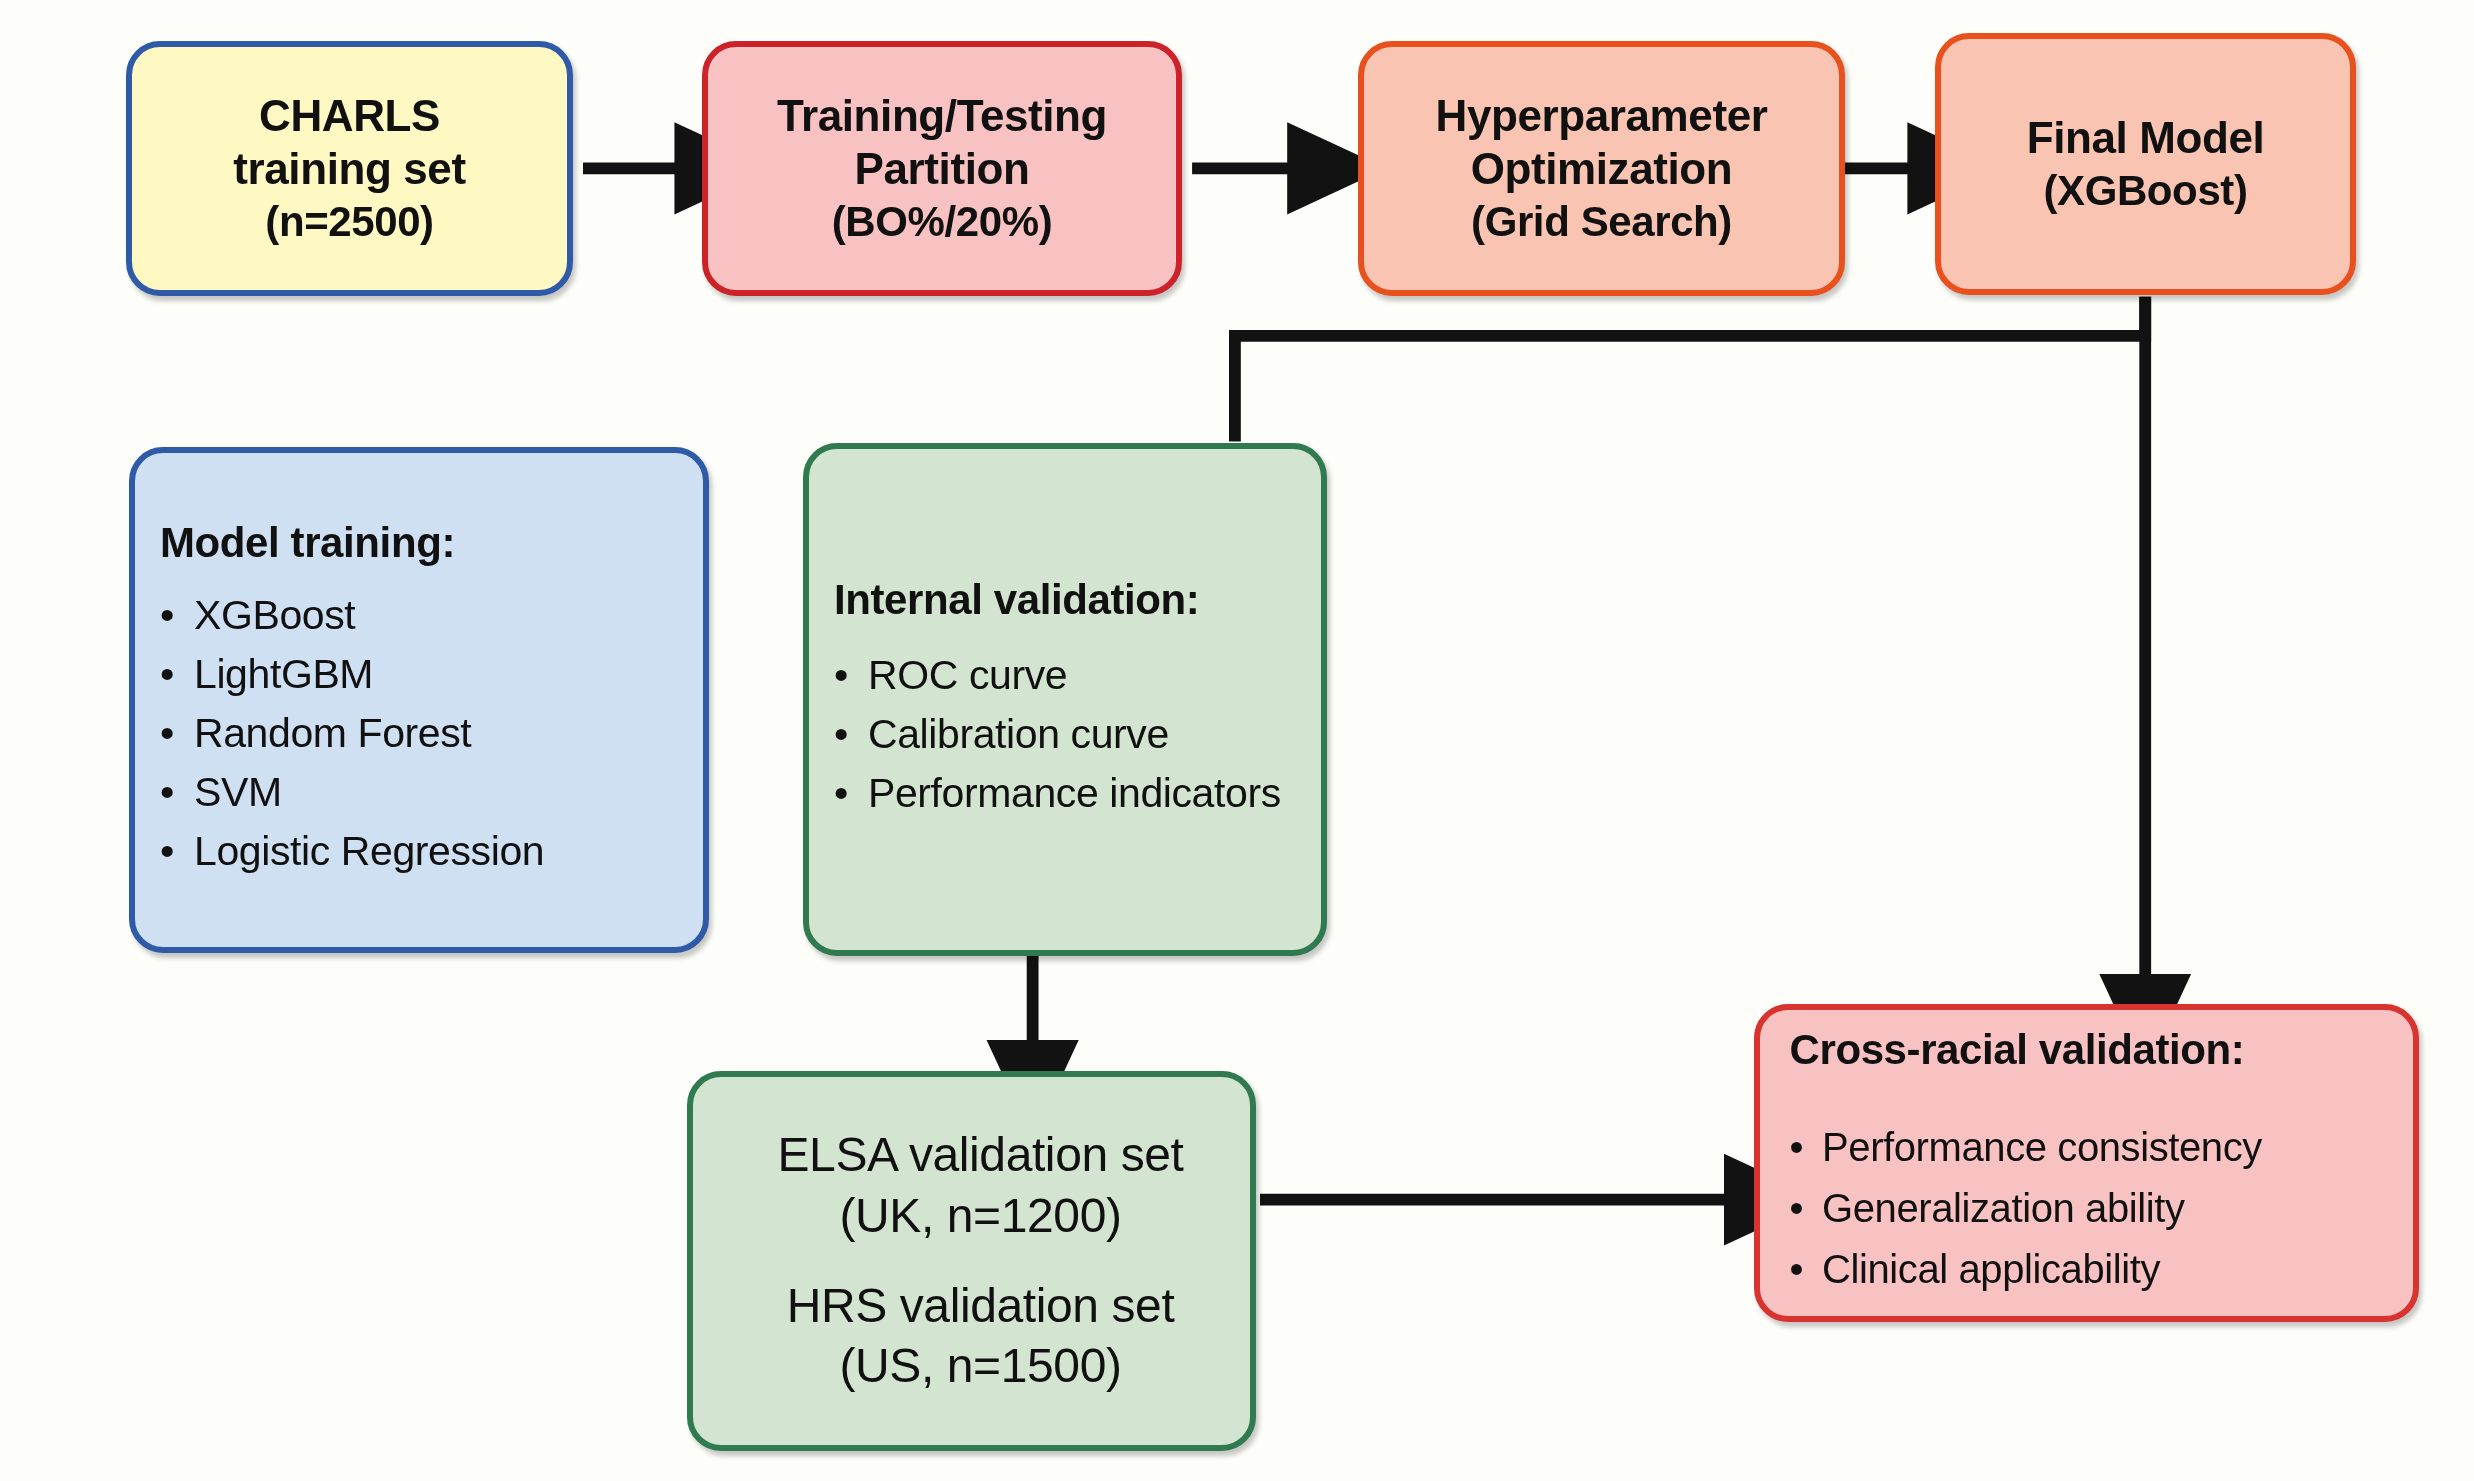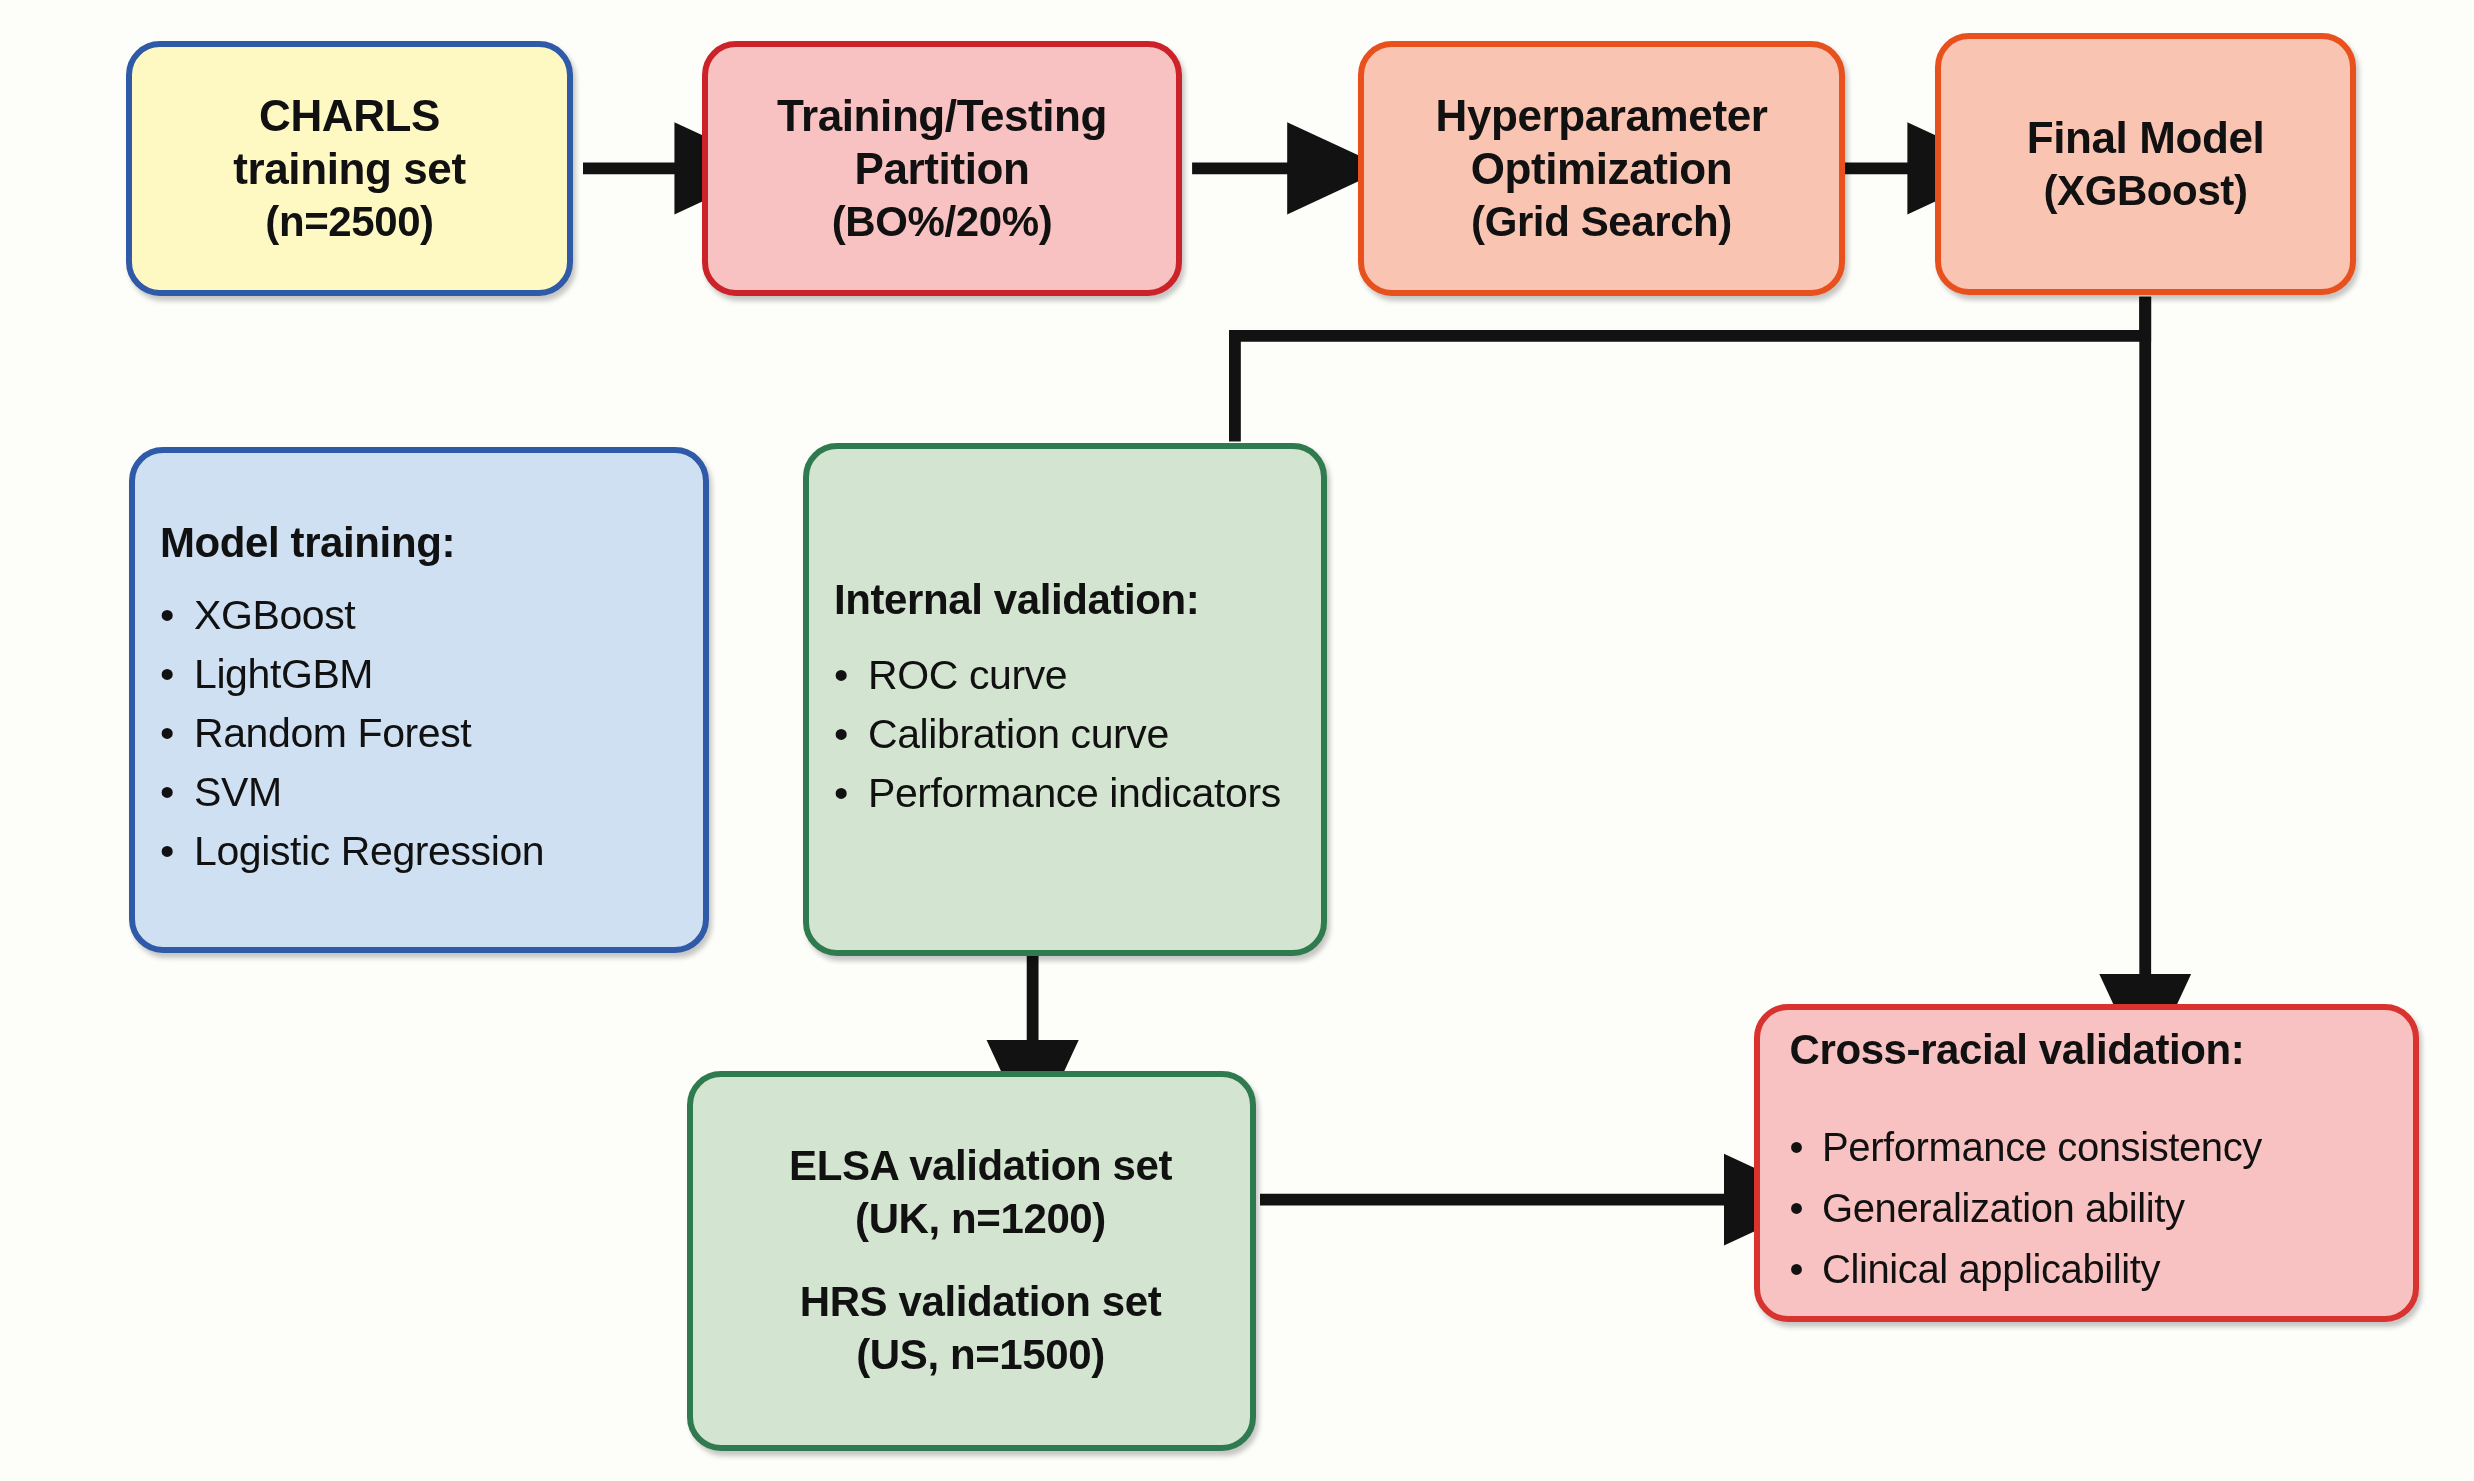--- a/index.html
+++ b/index.html
@@ -83,21 +83,21 @@
 
   #n-training .title  { font-size: 42px; margin-bottom: 19px; }
   #n-training ul li   { font-size: 41px; line-height: 1.44; padding-left: 34px; }
 
   #n-internal .title  { font-size: 42px; margin-bottom: 22px; }
   #n-internal ul li   { font-size: 41px; line-height: 1.44; padding-left: 34px; }
 
   #n-selection .title { font-size: 42px; margin-bottom: 22px; }
   #n-selection .line  { font-size: 41px; line-height: 1.30; margin-bottom: 16.2px; }
 
-  #n-elsa .line       { font-size: 42px; line-height: 1.26; font-weight: bold; margin-left: 18px; }
+  #n-elsa .line       { font-size: 48px; line-height: 1.26; font-weight: normal; margin-left: 18px; }
   #n-elsa .gap        { height: 29.5px; }
 
   #n-cross .title     { font-size: 42px; margin-bottom: 19px; }
   #n-cross ul li      { font-size: 40px; line-height: 1.52; padding-left: 32.5px; }
 
   
   #wires {
     position: absolute;
     left: 0; top: 0;
     width: 2475px; height: 1481px;

